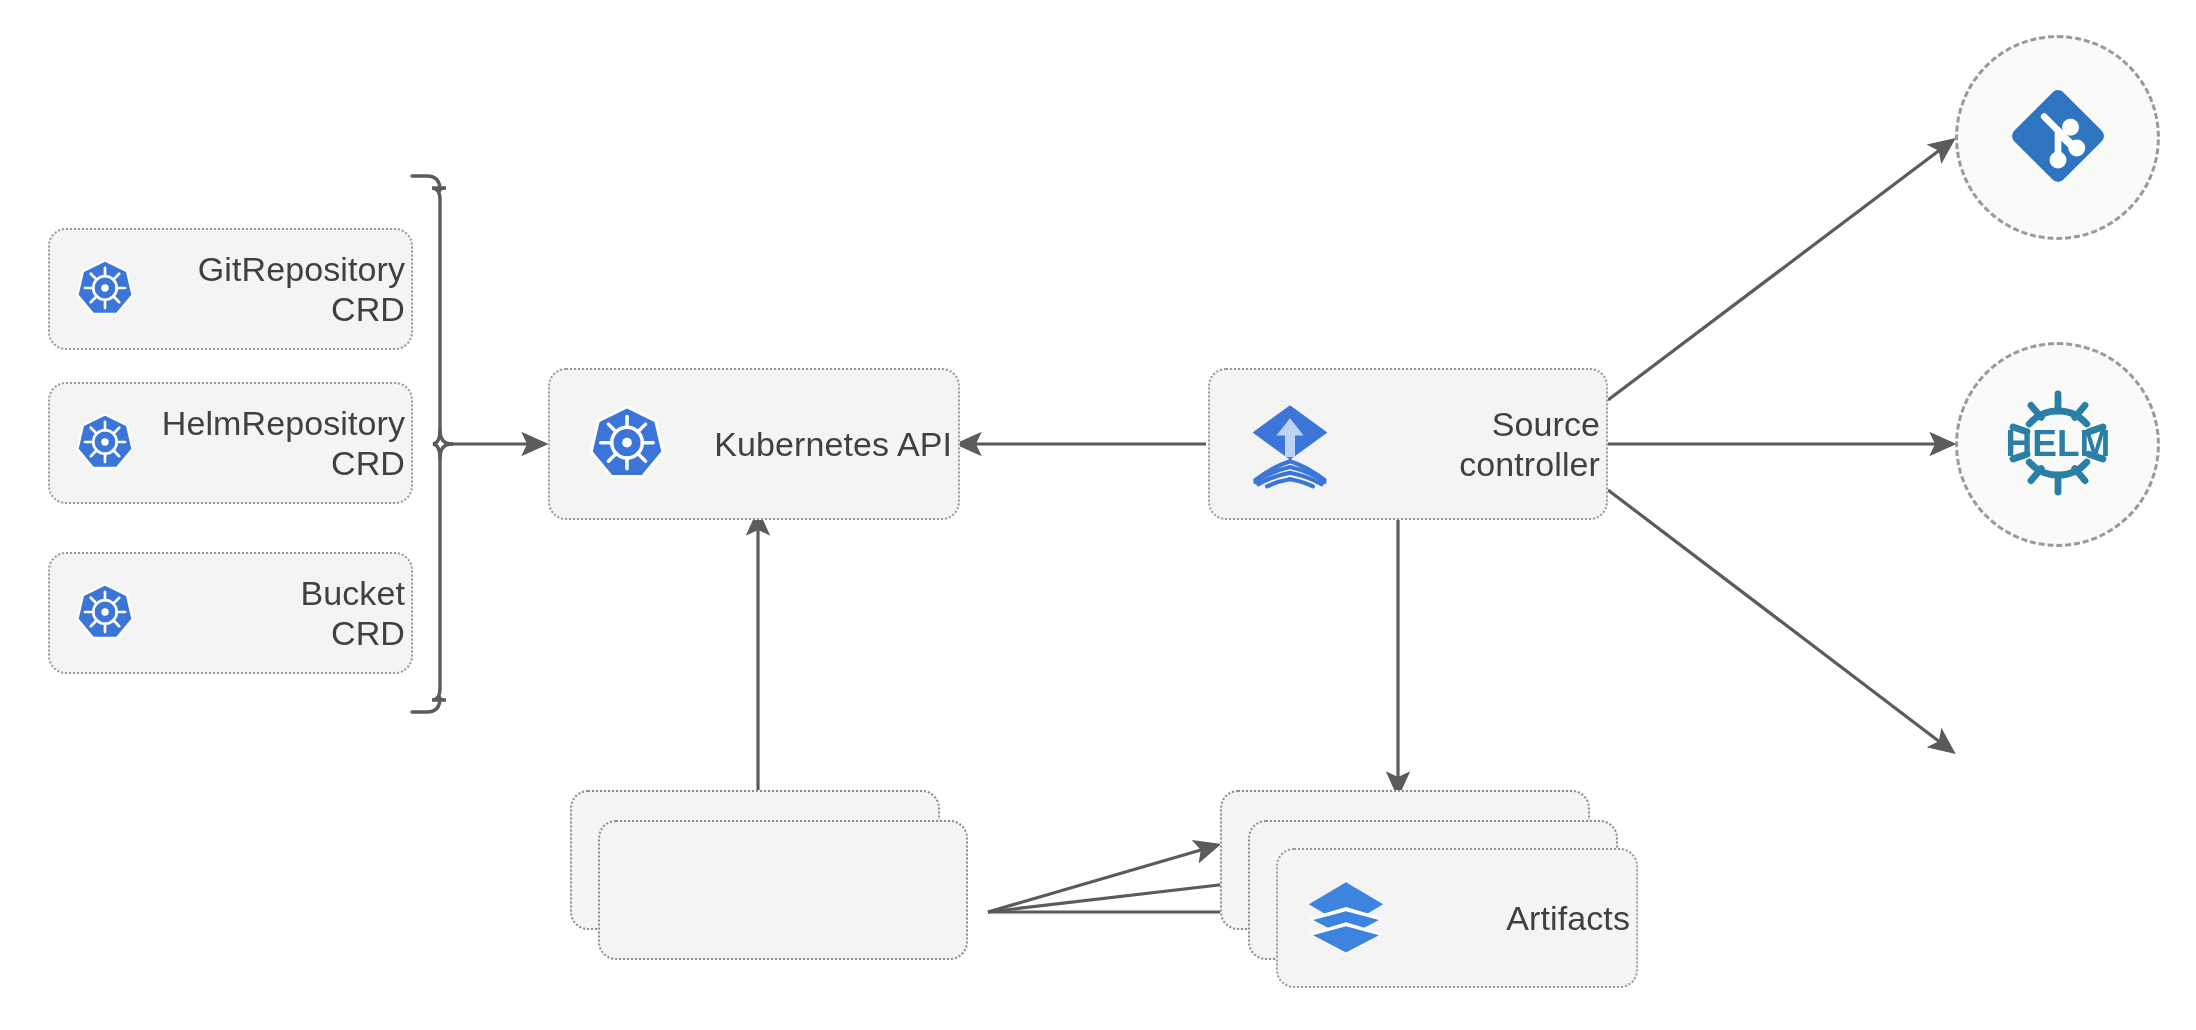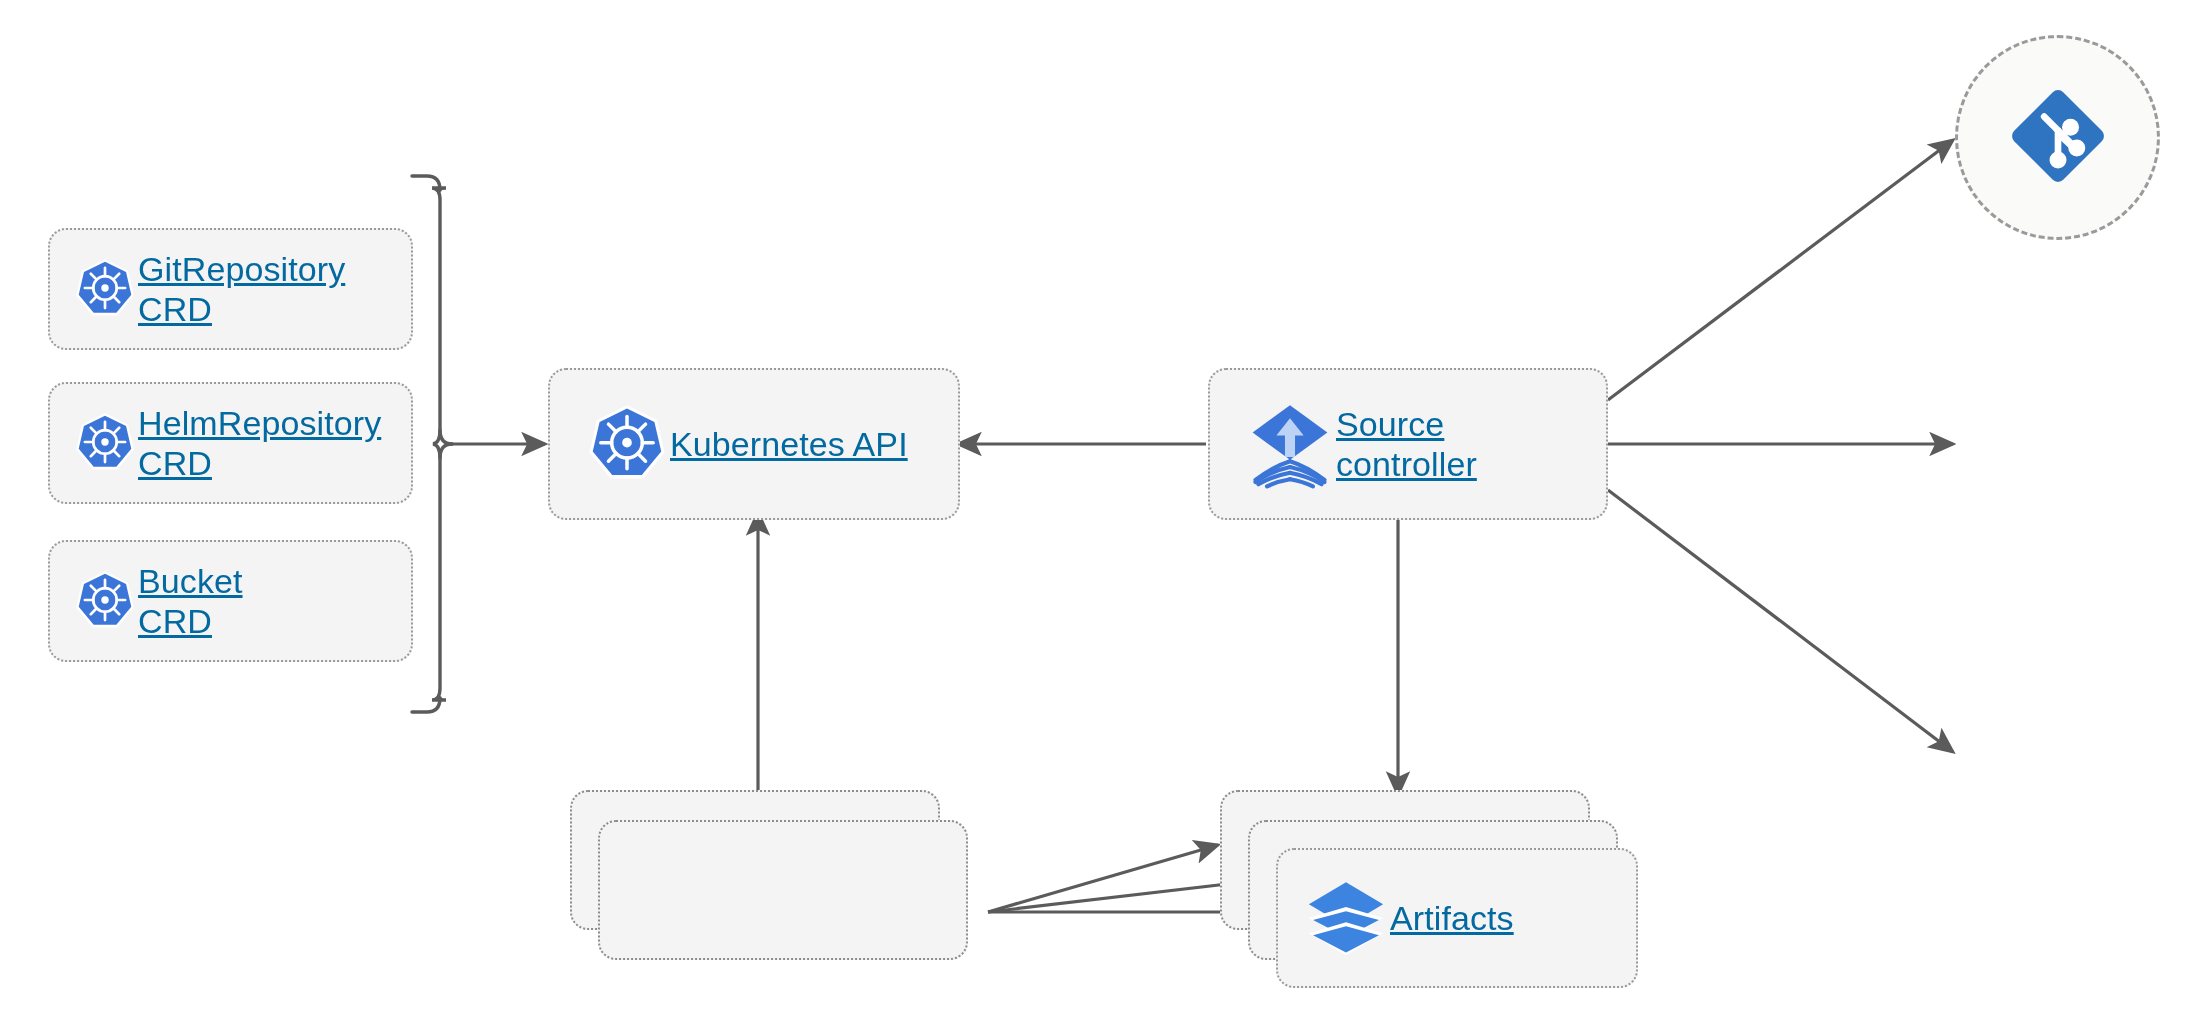--- a/index.html
+++ b/index.html
@@ -25,28 +25,27 @@
     align-items: center;
   }
   .node .icon-slot {
     flex: 0 0 auto;
     display: flex;
     align-items: center;
     justify-content: center;
   }
   .node .label {
     flex: 1 1 auto;
-    text-align: left;
-    color: #0369a1;
+    text-align: right;
+    color: #404040;
     font-size: 34px;
     line-height: 1.18;
     letter-spacing: .1px;
     white-space: pre-line;
     padding-right: 6px;
-    text-decoration: underline;
   }
   .circle-node {
     position: absolute;
     box-sizing: border-box;
     border-radius: 50%;
     background: #fafaf8;
     border: 3px dashed #9a9a9a;
     display: flex;
     align-items: center;
     justify-content: center;
@@ -162,21 +161,21 @@
           <line x1="45.8" y1="17.2" x2="40.1" y2="22.9"></line>
           <line x1="23.9" y1="39.1" x2="18.2" y2="44.8"></line>
         </g>
         <circle cx="32" cy="31" r="3.6" fill="#ffffff"></circle>
       </svg>
     </span>
     <span class="label">HelmRepository
 CRD</span>
   </div>
 
-  <div class="node" style="left:48px; top:540px; width:365px; height:122px; padding-left:22px;">
+  <div class="node" style="left:48px; top:552px; width:365px; height:122px; padding-left:22px;">
     <span class="icon-slot">
       <svg width="66" height="66" viewBox="0 0 64 64">
         <path d="M32 3.2 54.4 14.2 60 38.4 44 57.6 20 57.6 4 38.4 9.6 14.2Z" fill="#ffffff"></path>
         <path d="M32 5.6 52.4 15.6 57.5 37.6 43 55 21 55 6.5 37.6 11.6 15.6Z" fill="#3c75d8"></path>
         <g fill="none" stroke="#ffffff" stroke-width="2.6" stroke-linecap="round">
           <circle cx="32" cy="31" r="11.4"></circle>
           <line x1="32" y1="11.5" x2="32" y2="19.6"></line>
           <line x1="32" y1="42.4" x2="32" y2="50.5"></line>
           <line x1="12.5" y1="31" x2="20.6" y2="31"></line>
           <line x1="43.4" y1="31" x2="51.5" y2="31"></line>
@@ -262,15 +261,36 @@
           <line x1="32" y1="29" x2="32" y2="45"></line>
           <line x1="33" y1="31.5" x2="40" y2="38"></line>
         </g>
         <circle cx="38.8" cy="27.2" r="4.6" fill="#ffffff"></circle>
         <circle cx="42.2" cy="38.5" r="4.6" fill="#ffffff"></circle>
         <circle cx="32" cy="45" r="4.6" fill="#ffffff"></circle>
       </svg>
     </span>
   </div>
 
+  <div class="circle-node" style="left:1955px; top:342px; width:205px; height:205px;">
+    <span>
+      <svg width="128" height="128" viewBox="0 0 64 64">
+        <g stroke="#2a7fa6" stroke-width="3.4" fill="none" stroke-linecap="round">
+          <path d="M17.6 22.5 A 19 19 0 0 1 46.4 22.5"></path>
+          <path d="M17.6 41.5 A 19 19 0 0 0 46.4 41.5"></path>
+          <line x1="32" y1="7.5" x2="32" y2="16"></line>
+          <line x1="32" y1="48" x2="32" y2="56.5"></line>
+          <line x1="18.5" y1="13.2" x2="23.6" y2="19.2"></line>
+          <line x1="45.5" y1="13.2" x2="40.4" y2="19.2"></line>
+          <line x1="18.5" y1="50.8" x2="23.6" y2="44.8"></line>
+          <line x1="45.5" y1="50.8" x2="40.4" y2="44.8"></line>
+          <line x1="9.5" y1="24" x2="16.5" y2="26.4"></line>
+          <line x1="54.5" y1="24" x2="47.5" y2="26.4"></line>
+          <line x1="9.5" y1="40" x2="16.5" y2="37.6"></line>
+          <line x1="54.5" y1="40" x2="47.5" y2="37.6"></line>
+        </g>
+        <text x="32" y="38.6" text-anchor="middle" font-family="Liberation Sans, sans-serif" font-size="18.5" font-weight="bold" fill="#2a7fa6">HELM</text>
+      </svg>
+    </span>
+  </div>
 
 
 </div>
 
 </body></html>

